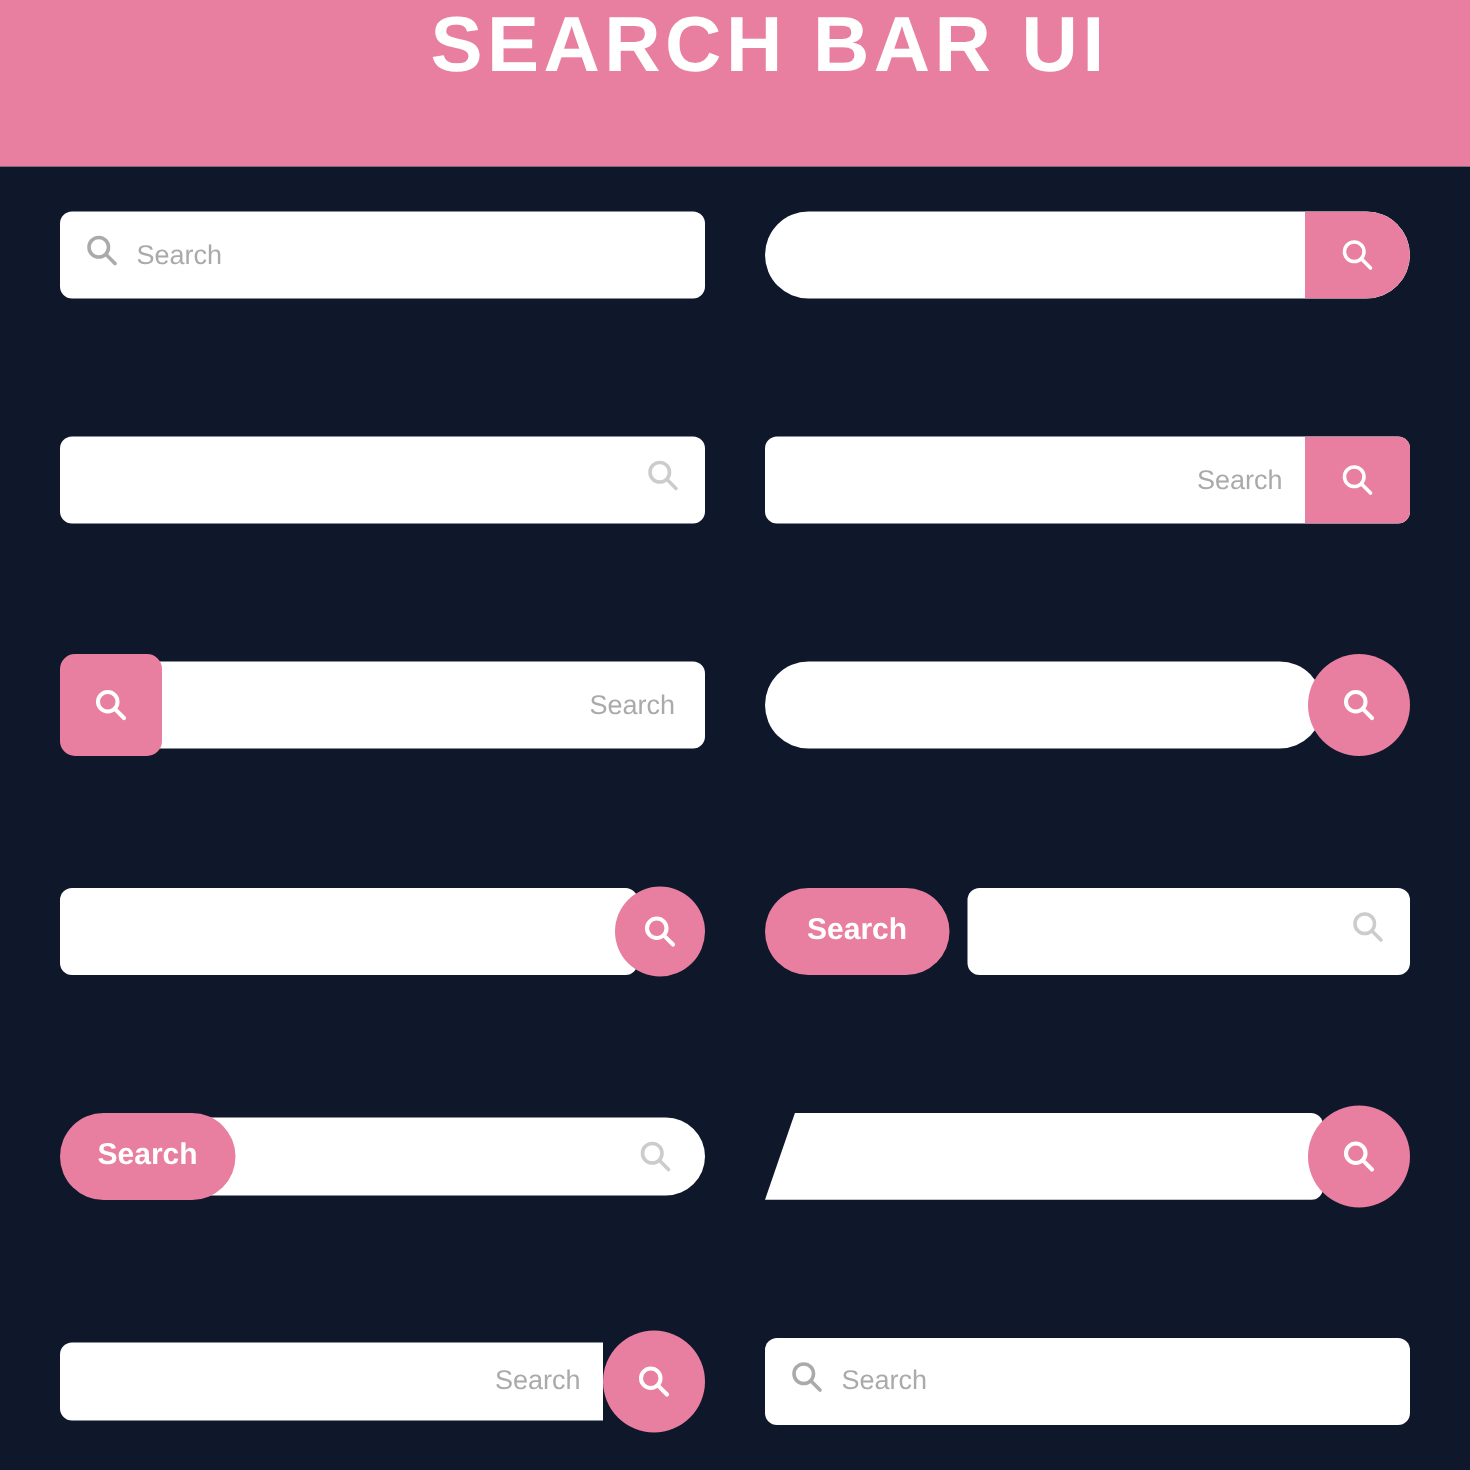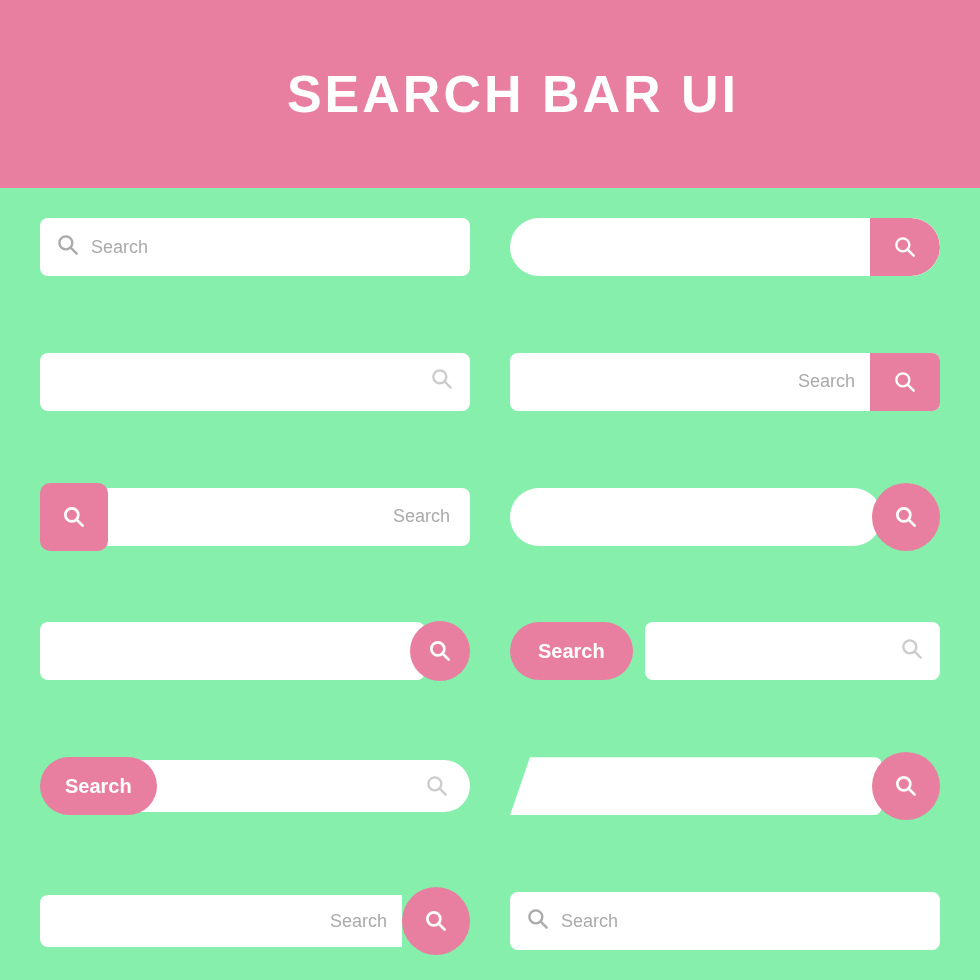--- a/index.html
+++ b/index.html
@@ -7,34 +7,33 @@
       width: 980px;
       height: 980px;
       overflow: hidden;
       font-family: 'Arial', sans-serif;
       display: flex;
       flex-direction: column;
     }
     .header {
       background-color: #e87fa0;
       display: flex;
-      align-items: center;
-      justify-content: center;
-      height: 188px;
+      justify-content: center;
+      height: 111px;
       flex-shrink: 0;
       padding-left: 46px;
     }
     .header-title {
       color: white;
       font-size: 52px;
       font-weight: 700;
       letter-spacing: 3px;
     }
     .main-content {
-      background-color: #86efac;
+      background-color: #0f172a;
       flex: 1;
       display: grid;
       grid-template-columns: 1fr 1fr;
       grid-template-rows: repeat(5, 1fr);
       gap: 16px;
       padding: 30px 40px;
       row-gap: 18px;
       column-gap: 40px;
     }
     

